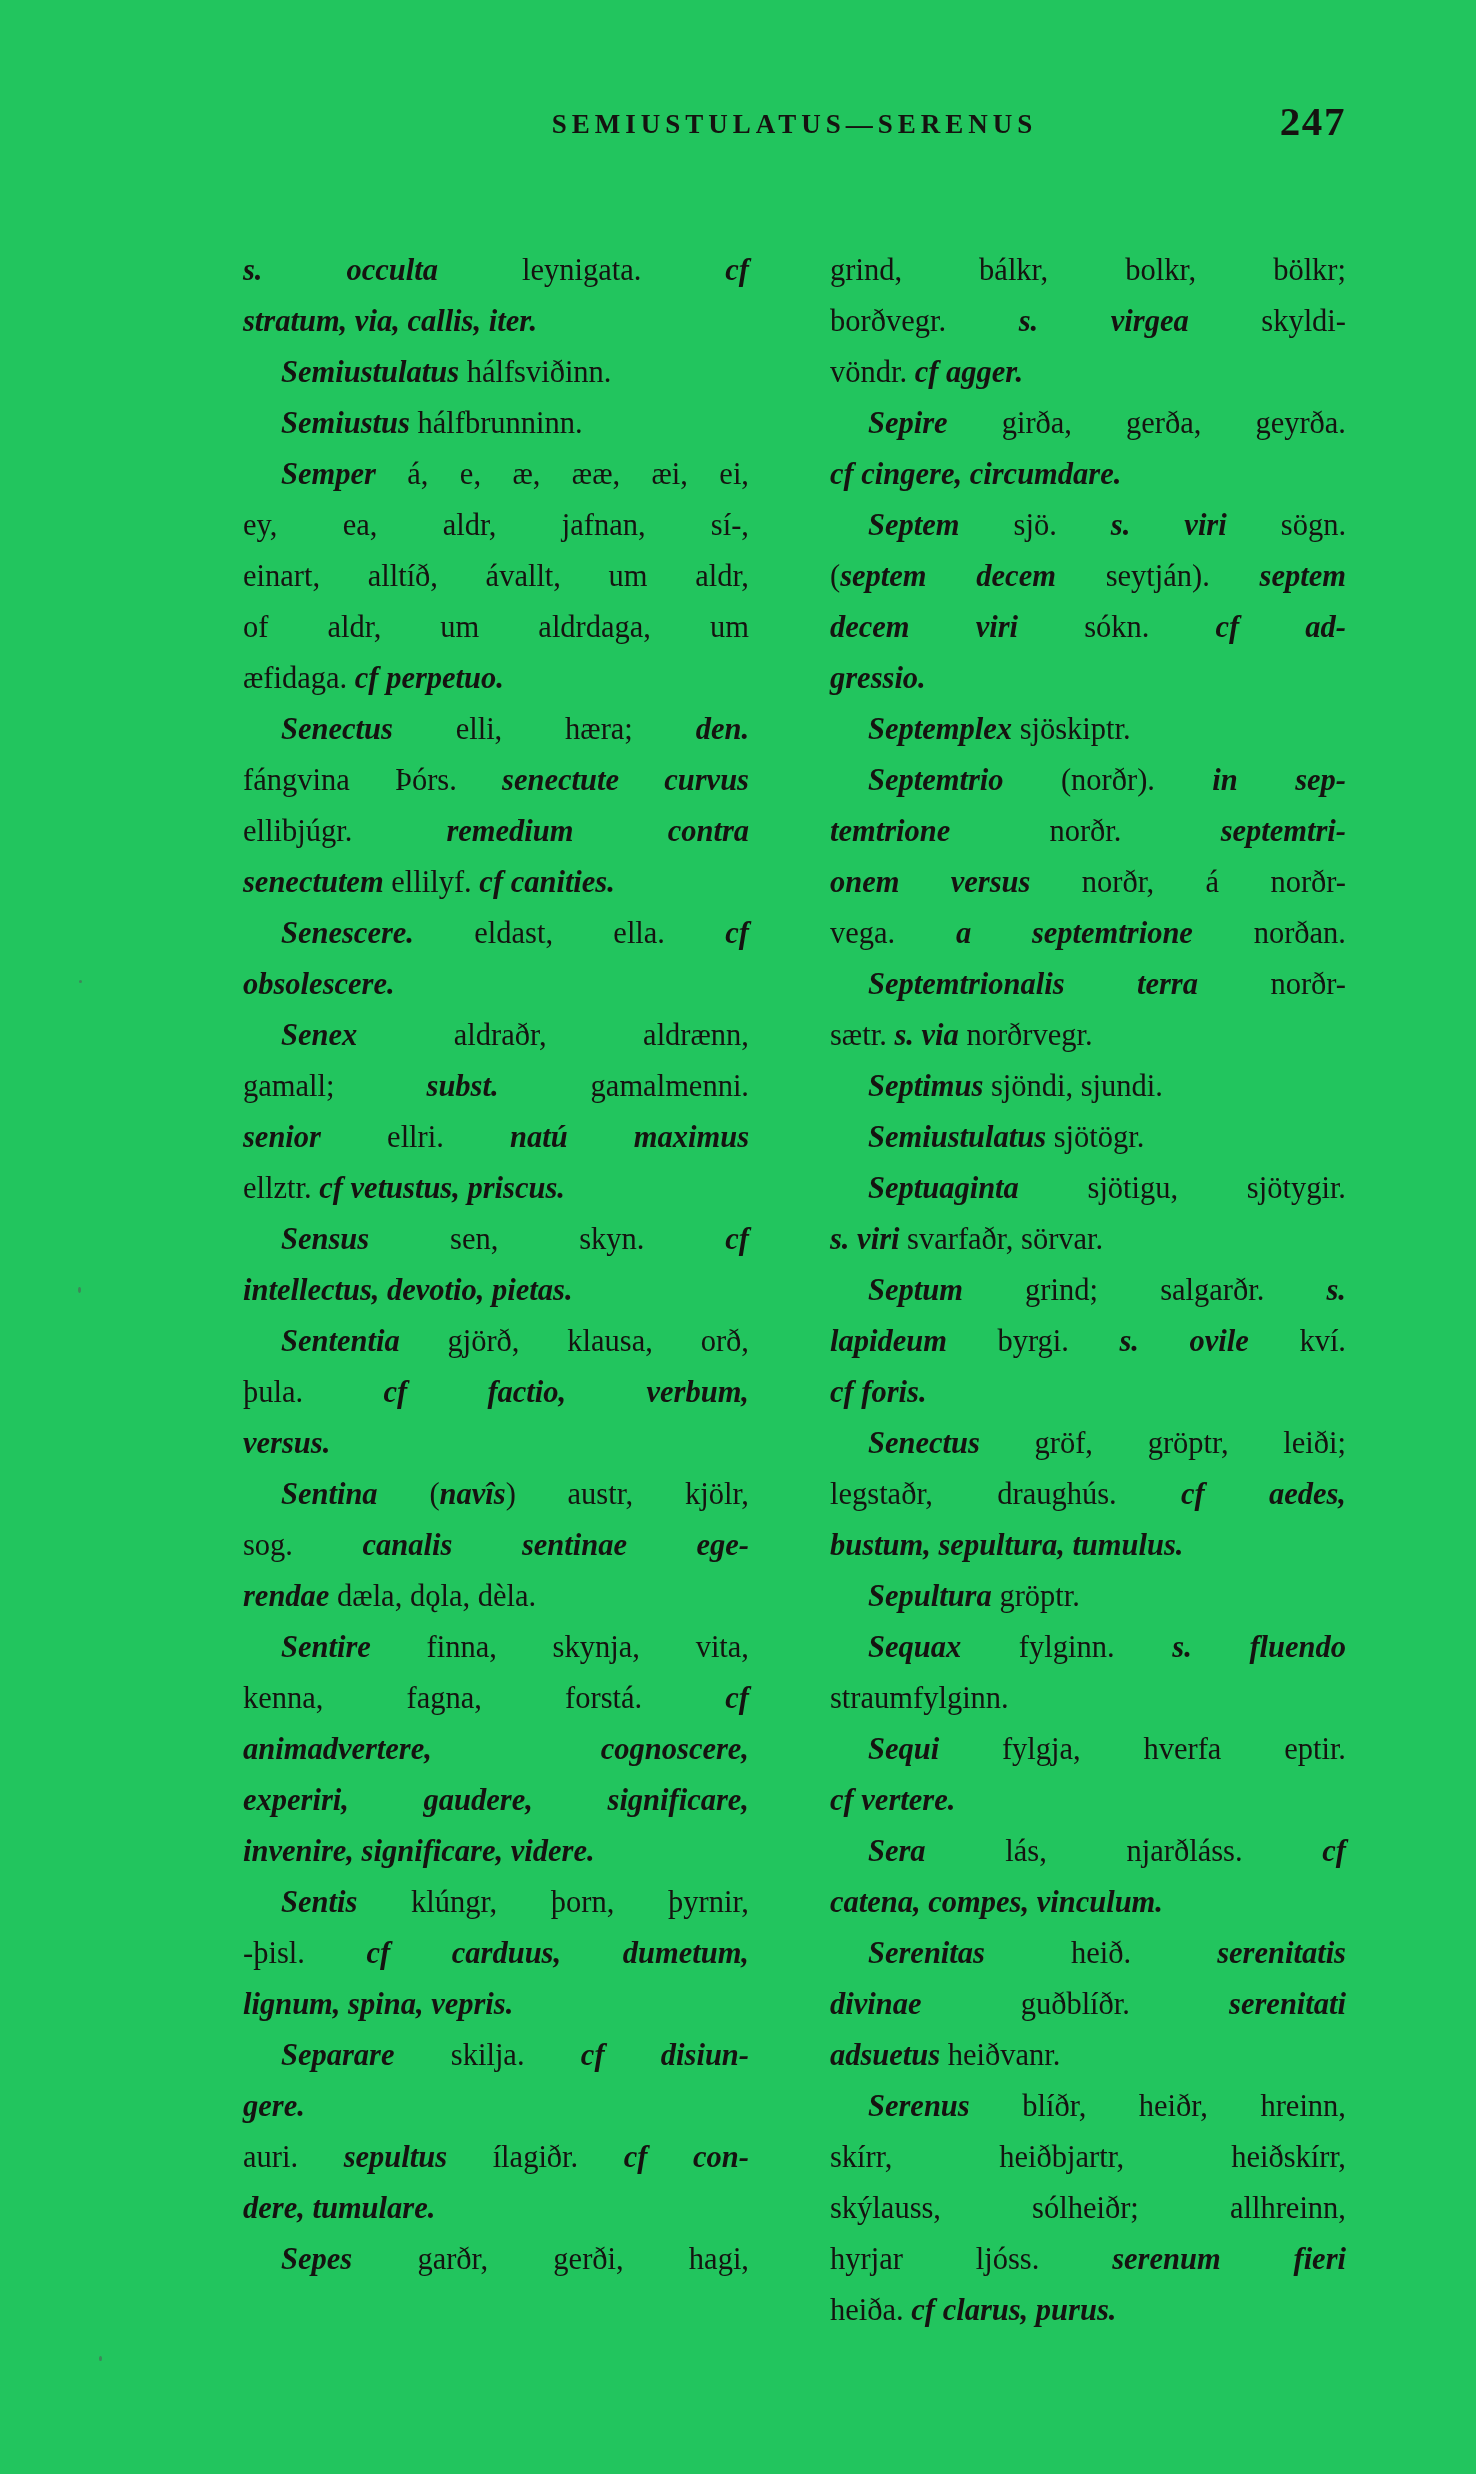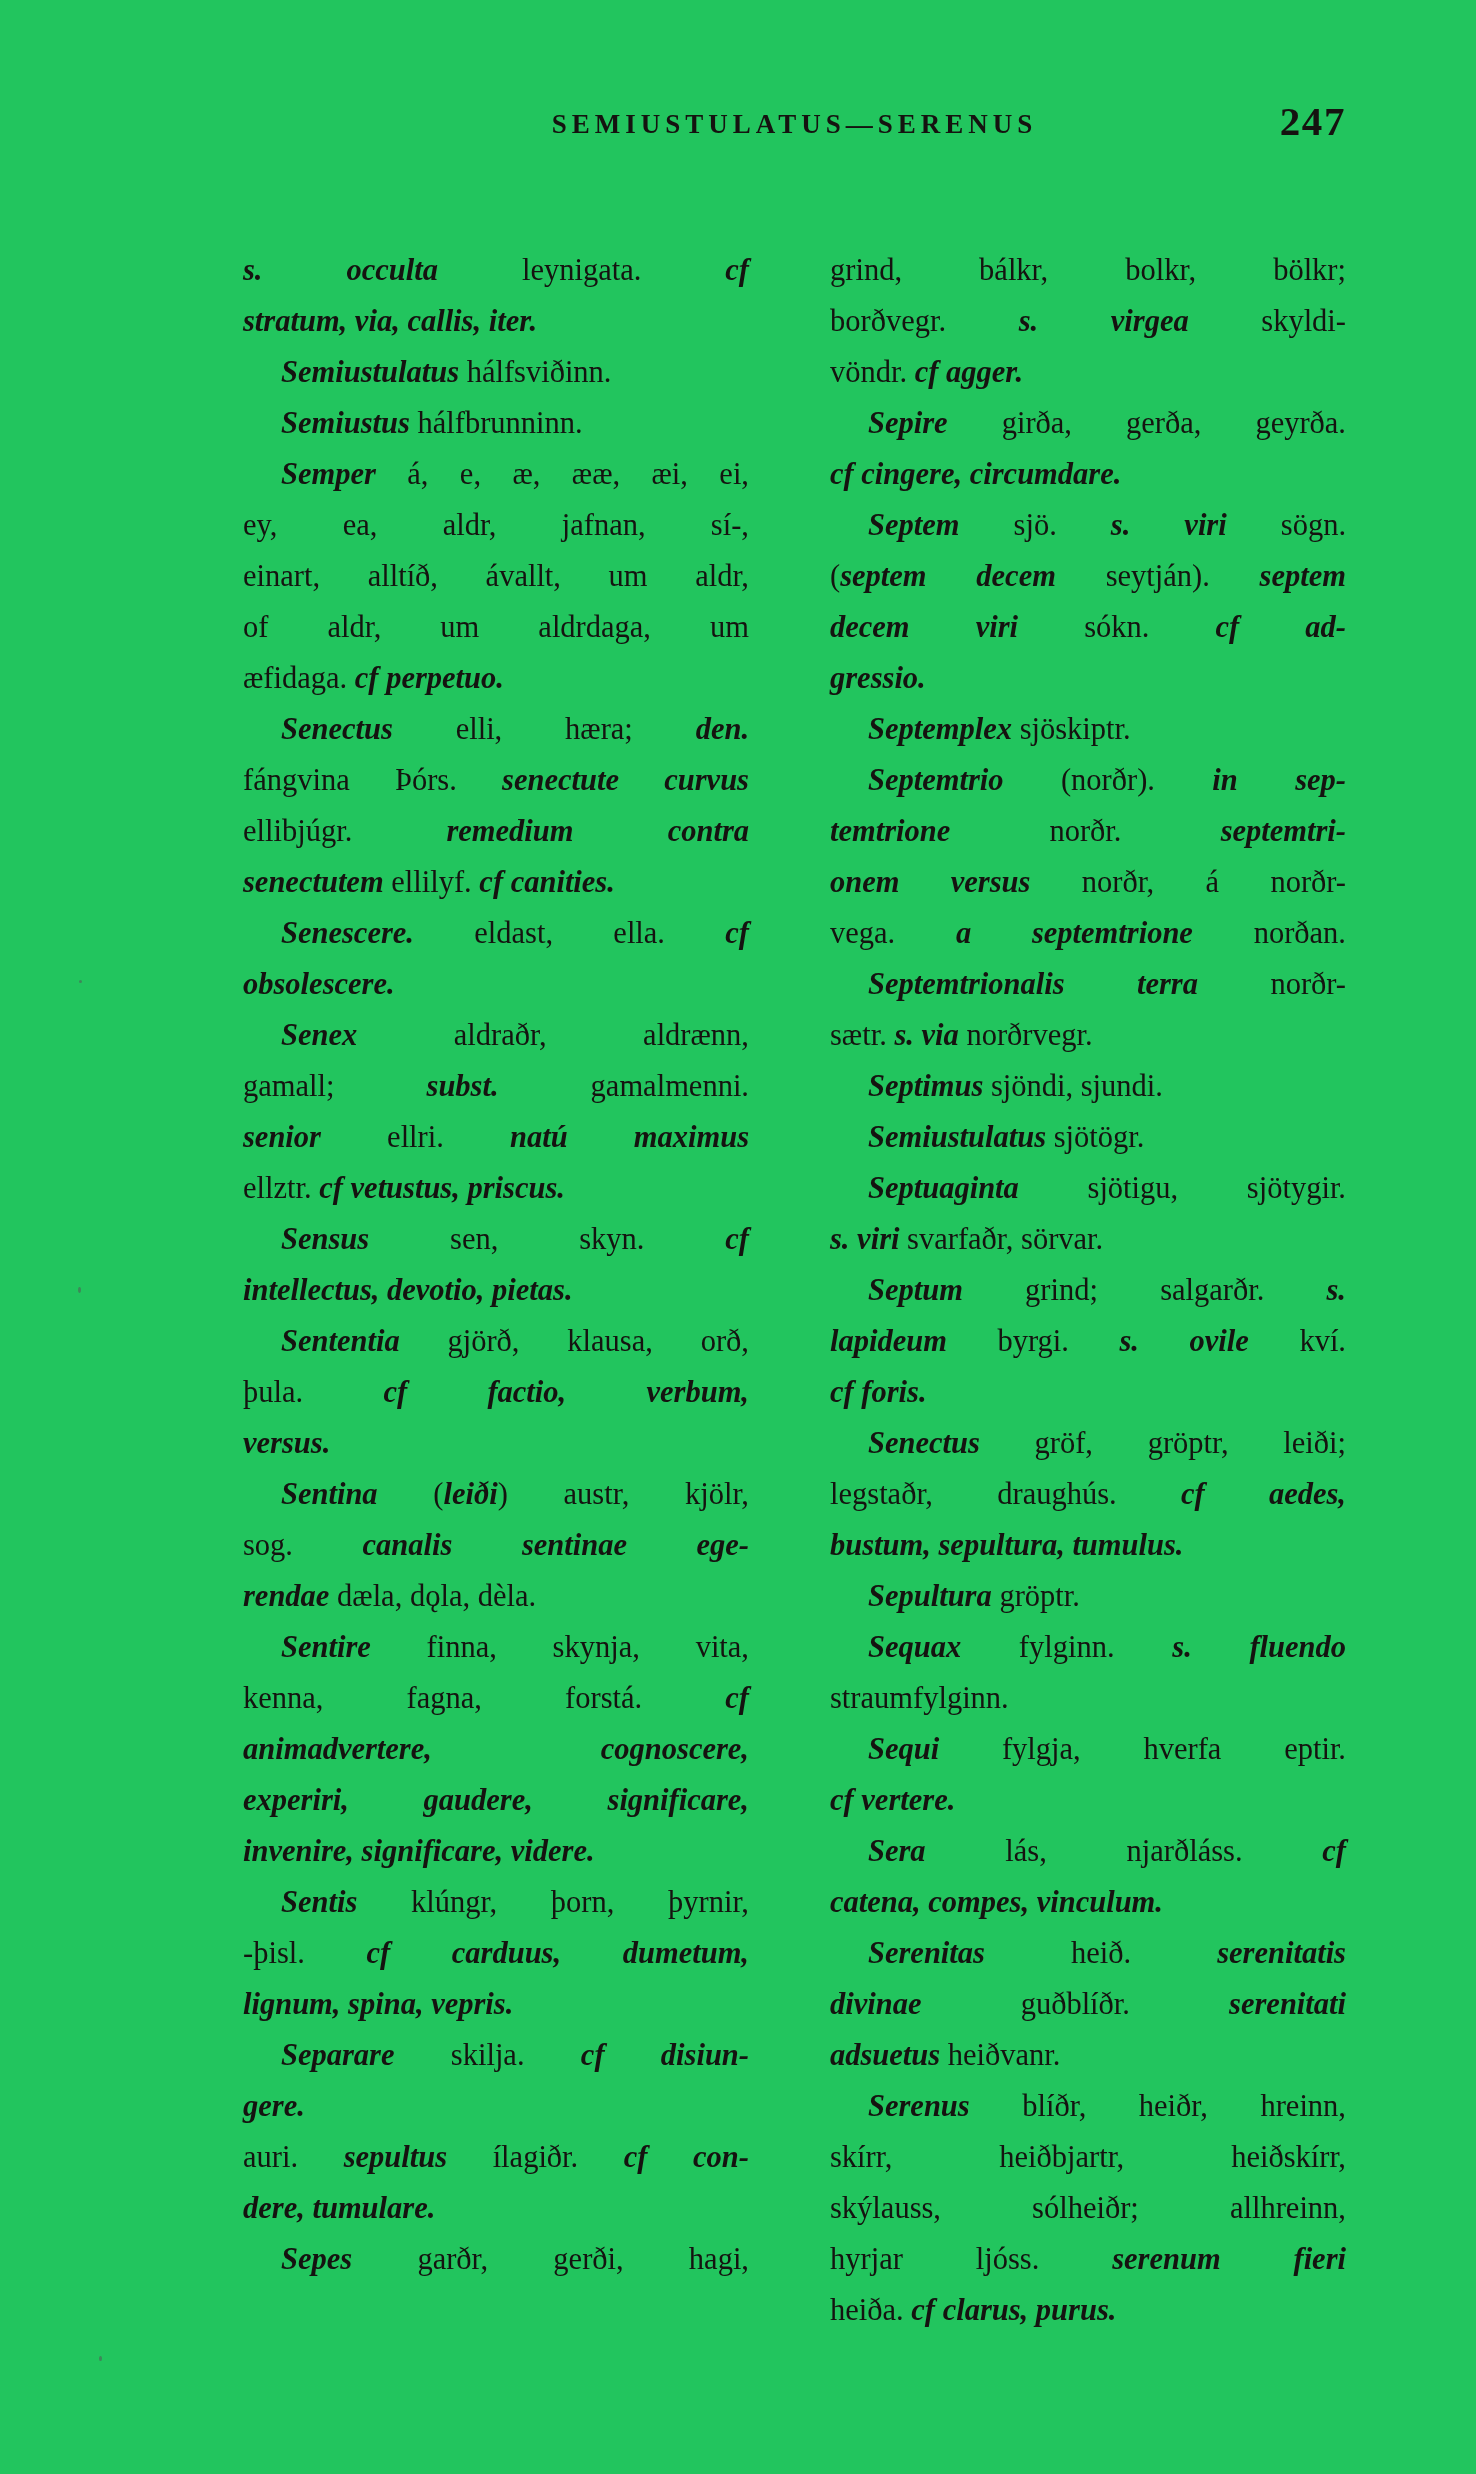--- a/index.html
+++ b/index.html
@@ -99,21 +99,21 @@
       <div class="line"><span class="lat">obsolescere.</span></div>
       <div class="line indent just"><span class="lat">Senex</span><span class="ros"> aldraðr, aldrænn,</span></div>
       <div class="line just"><span class="ros">gamall; </span><span class="lat">subst.</span><span class="ros"> gamalmenni.</span></div>
       <div class="line just"><span class="lat">senior</span><span class="ros"> ellri. </span><span class="lat">natú maximus</span></div>
       <div class="line"><span class="ros">ellztr. </span><span class="lat">cf vetustus, priscus.</span></div>
       <div class="line indent just"><span class="lat">Sensus</span><span class="ros"> sen, skyn. </span><span class="lat">cf</span></div>
       <div class="line"><span class="lat">intellectus, devotio, pietas.</span></div>
       <div class="line indent just"><span class="lat">Sententia</span><span class="ros"> gjörð, klausa, orð,</span></div>
       <div class="line just"><span class="ros">þula. </span><span class="lat">cf factio, verbum,</span></div>
       <div class="line"><span class="lat">versus.</span></div>
-      <div class="line indent just"><span class="lat">Sentina</span><span class="ros"> (</span><span class="lat">leiði</span><span class="ros">) austr, kjölr,</span></div>
+      <div class="line indent just"><span class="lat">Sentina</span><span class="ros"> (</span><span class="lat">navîs</span><span class="ros">) austr, kjölr,</span></div>
       <div class="line just"><span class="ros">sog. </span><span class="lat">canalis sentinae ege-</span></div>
       <div class="line"><span class="lat">rendae</span><span class="ros"> dæla, dǫla, dèla.</span></div>
       <div class="line indent just"><span class="lat">Sentire</span><span class="ros"> finna, skynja, vita,</span></div>
       <div class="line just"><span class="ros">kenna, fagna, forstá. </span><span class="lat">cf</span></div>
       <div class="line just"><span class="lat">animadvertere, cognoscere,</span></div>
       <div class="line just"><span class="lat">experiri, gaudere, significare,</span></div>
       <div class="line"><span class="lat">invenire, significare, videre.</span></div>
       <div class="line indent just"><span class="lat">Sentis</span><span class="ros"> klúngr, þorn, þyrnir,</span></div>
       <div class="line just"><span class="ros">-þisl. </span><span class="lat">cf carduus, dumetum,</span></div>
       <div class="line"><span class="lat">lignum, spina, vepris.</span></div>

